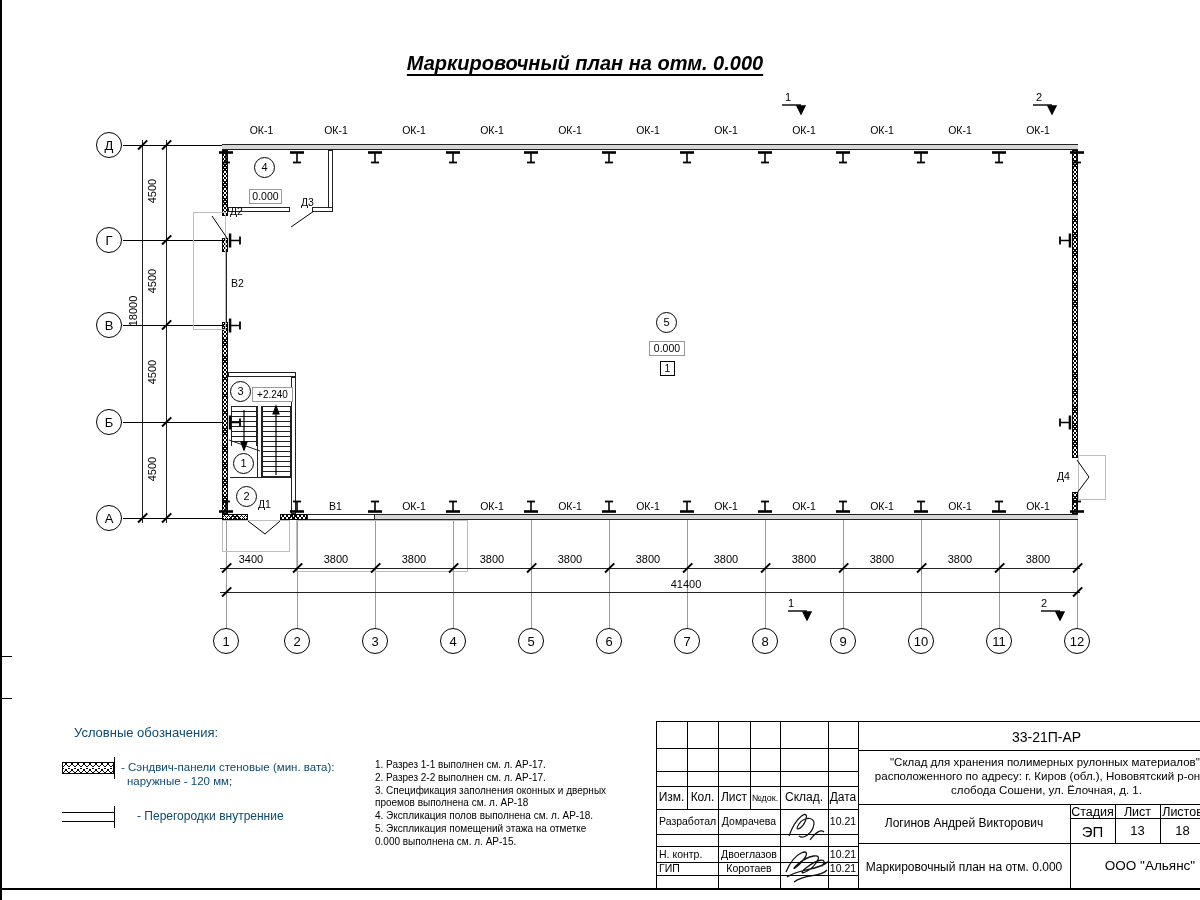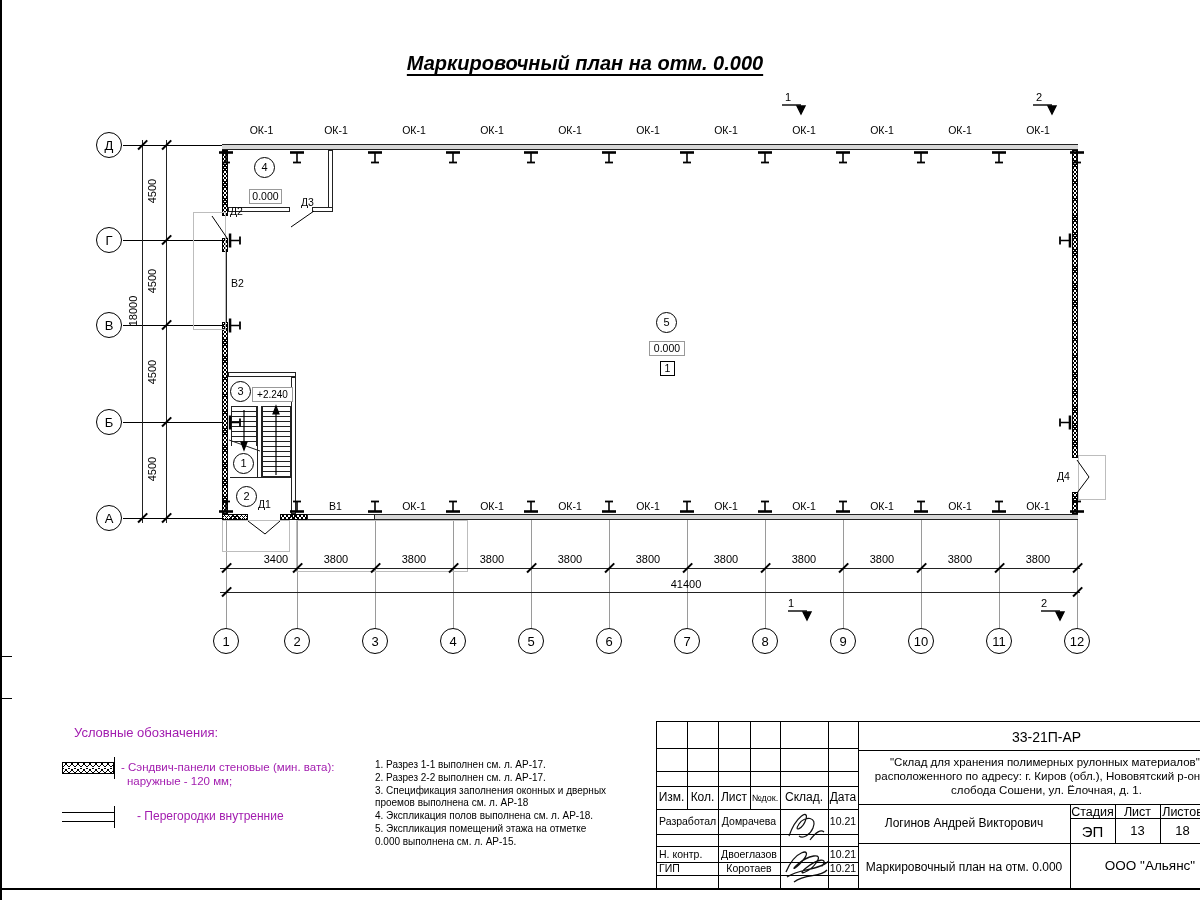--- a/index.html
+++ b/index.html
@@ -1,20 +1,20 @@
 <!DOCTYPE html>
 <html><head>
 <meta charset="utf-8">
 <style>
   html,body{margin:0;padding:0;background:#fff}
   body{width:1200px;height:900px;overflow:hidden;position:relative;
        font-family:"Liberation Sans", sans-serif;color:#000}
   #sheet{position:absolute;left:0;top:0;width:1200px;height:900px;background:#fff}
   .abs{position:absolute}
-  .txt{position:absolute;white-space:nowrap;color:#a21caf;line-height:1.15}
+  .txt{position:absolute;white-space:nowrap;color:#0c4a6e;line-height:1.15}
   .ctr{text-align:center}
   .ln{position:absolute;background:#000}
   .thin{position:absolute;background:#222}
   .gray-ln{position:absolute;background:#9a9a9a}
   .wband{position:absolute;background:#d7d7d7;border-top:1px solid #222;border-bottom:1px solid #222;box-sizing:border-box}
   .whatch{position:absolute;background-color:#fff;border:1px solid #000;box-sizing:border-box;
     background-image:repeating-linear-gradient(45deg,#000 0,#000 1px,transparent 1px,transparent 3px),
                      repeating-linear-gradient(-45deg,#000 0,#000 1px,transparent 1px,transparent 3px)}
   .wpart{position:absolute;background:#fff;border:1px solid #222;box-sizing:border-box}
   .ghost{position:absolute;border:1px solid #bdbdbd;box-sizing:border-box}
@@ -148,21 +148,21 @@
       <div class="lbl ctr" style="left: 1013px; top: 124px; width: 50px;">ОК-1</div>
       <div class="lbl ctr" style="left: 389px; top: 500px; width: 50px;">ОК-1</div>
       <div class="lbl ctr" style="left: 467px; top: 500px; width: 50px;">ОК-1</div>
       <div class="lbl ctr" style="left: 545px; top: 500px; width: 50px;">ОК-1</div>
       <div class="lbl ctr" style="left: 623px; top: 500px; width: 50px;">ОК-1</div>
       <div class="lbl ctr" style="left: 701px; top: 500px; width: 50px;">ОК-1</div>
       <div class="lbl ctr" style="left: 779px; top: 500px; width: 50px;">ОК-1</div>
       <div class="lbl ctr" style="left: 857px; top: 500px; width: 50px;">ОК-1</div>
       <div class="lbl ctr" style="left: 935px; top: 500px; width: 50px;">ОК-1</div>
       <div class="lbl ctr" style="left: 1013px; top: 500px; width: 50px;">ОК-1</div>
-      <div class="dim" style="left: 246px; top: 553px; width: 60px;">3400</div>
+      <div class="dim" style="left: 221px; top: 553px; width: 60px;">3400</div>
       <div class="dim" style="left: 306px; top: 553px; width: 60px;">3800</div>
       <div class="dim" style="left: 384px; top: 553px; width: 60px;">3800</div>
       <div class="dim" style="left: 462px; top: 553px; width: 60px;">3800</div>
       <div class="dim" style="left: 540px; top: 553px; width: 60px;">3800</div>
       <div class="dim" style="left: 618px; top: 553px; width: 60px;">3800</div>
       <div class="dim" style="left: 696px; top: 553px; width: 60px;">3800</div>
       <div class="dim" style="left: 774px; top: 553px; width: 60px;">3800</div>
       <div class="dim" style="left: 852px; top: 553px; width: 60px;">3800</div>
       <div class="dim" style="left: 930px; top: 553px; width: 60px;">3800</div>
       <div class="dim" style="left: 1008px; top: 553px; width: 60px;">3800</div>

